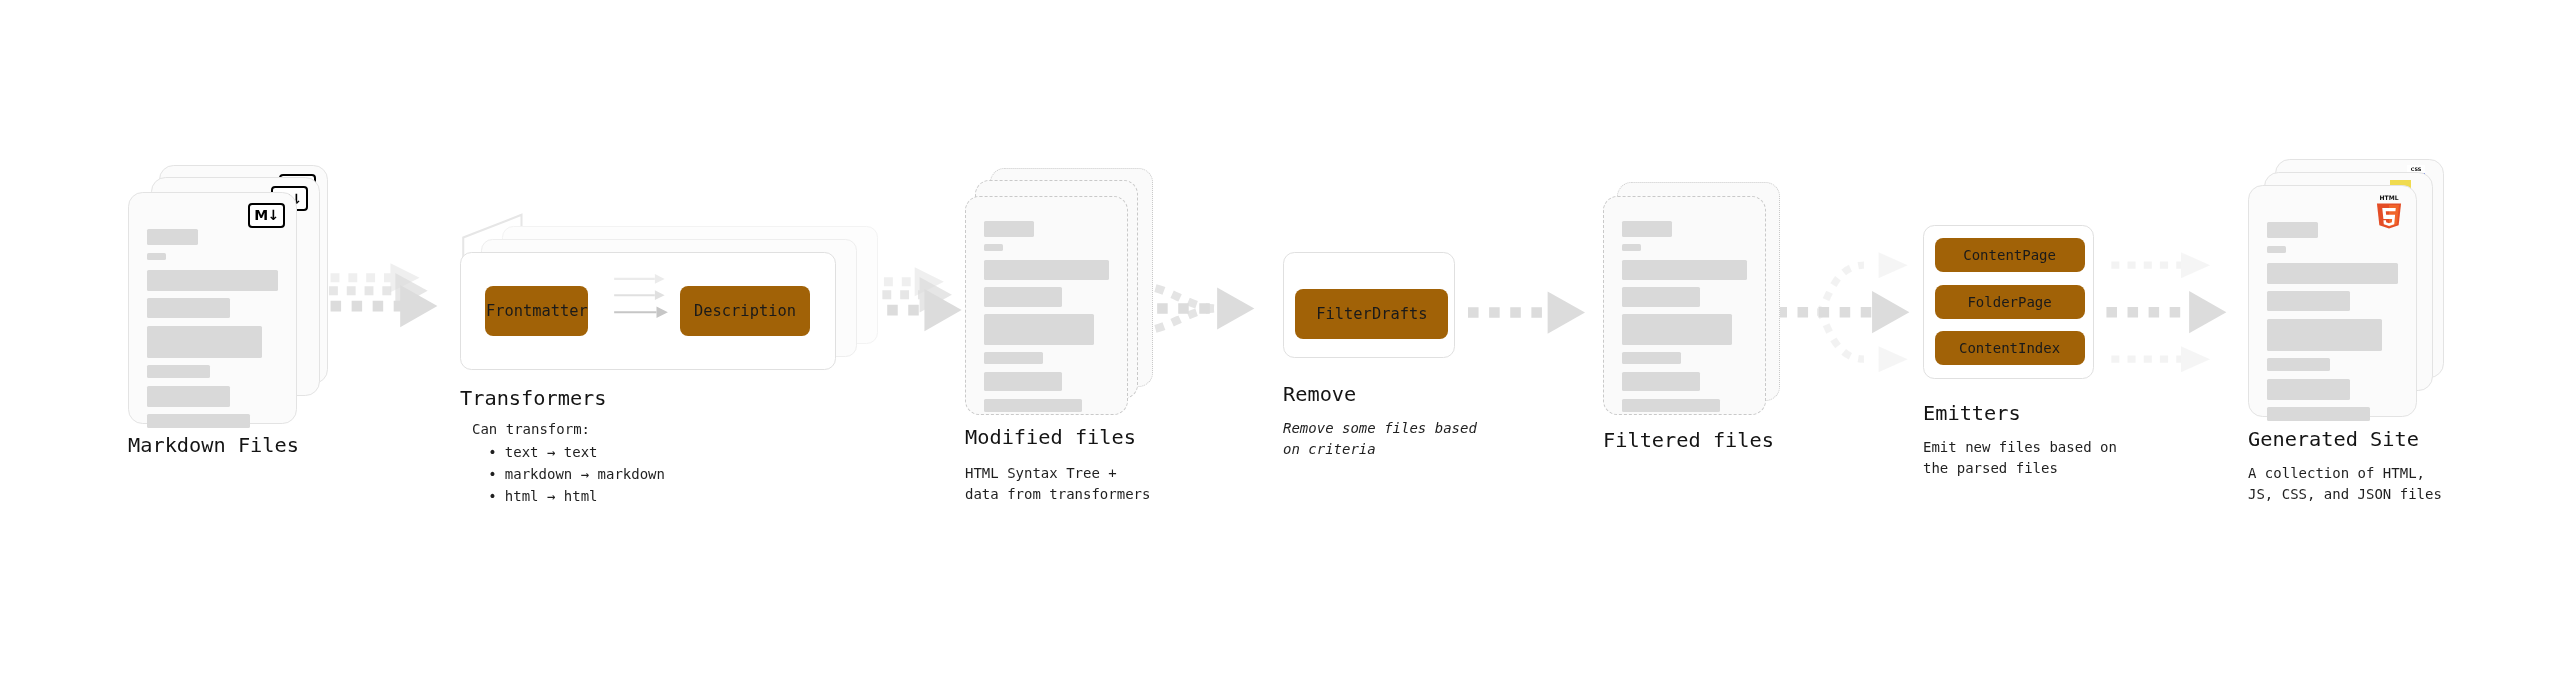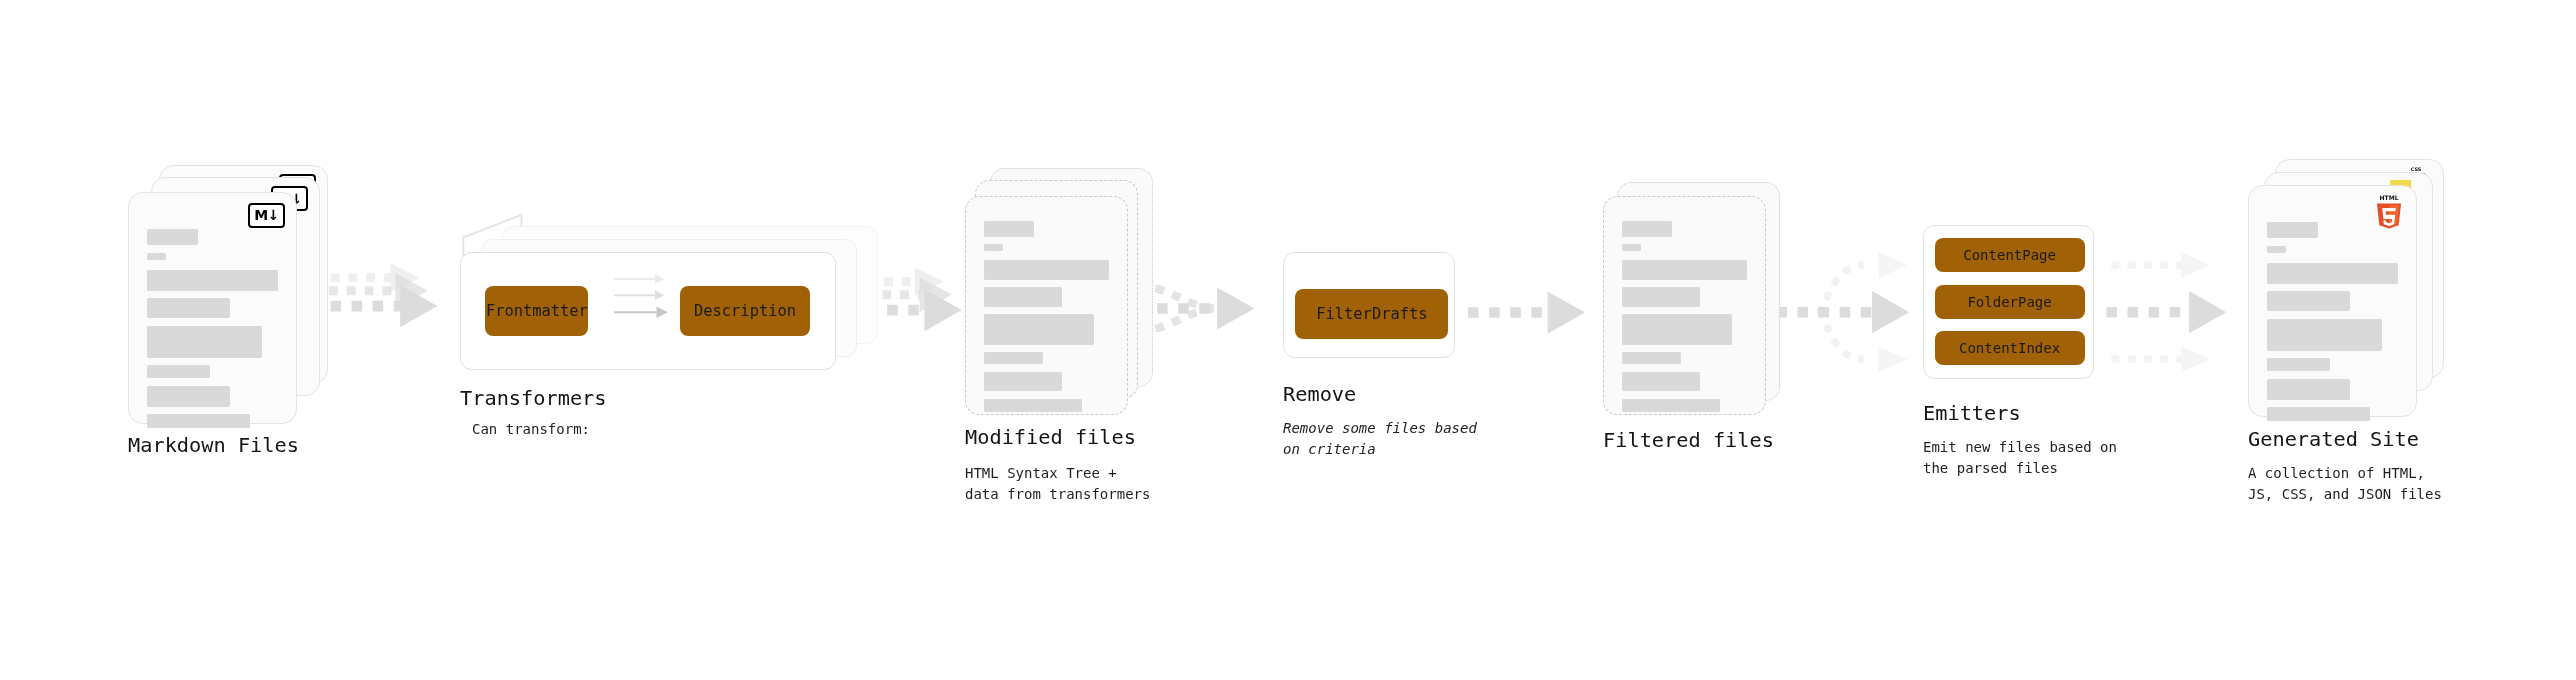--- a/index.html
+++ b/index.html
@@ -204,20 +204,25 @@
       <g>
         <line x1="0" y1="47" x2="52" y2="47" stroke="#c6c6c6" stroke-width="2.5"></line>
         <polygon points="52,40 66,47 52,54" fill="#c6c6c6"></polygon>
       </g>
     </svg>
 
     <div class="title" style="left:460px; top:386px;">Transformers</div>
 
     <div class="bullets" style="left:460px; top:419px;margin-left:12px;">
       <div class="hd">Can transform:</div>
+      <ul>
+        <li>text → text</li>
+        <li>markdown → markdown</li>
+        <li>html → html</li>
+      </ul>
     </div>
   </div>
 
   <svg style="left:845px; top:264px;" width="154" height="89" viewBox="0 0 190 110">
     <g opacity="0.45">
       <line x1="4" y1="22" x2="90" y2="22" stroke="#dcdcdc" stroke-width="11" stroke-dasharray="11 11"></line>
       <polygon points="86,4 122,22 86,40" fill="#dcdcdc"></polygon>
     </g>
     <g opacity="0.7">
       <line x1="2" y1="38" x2="96" y2="38" stroke="#dcdcdc" stroke-width="11" stroke-dasharray="11 11"></line>

